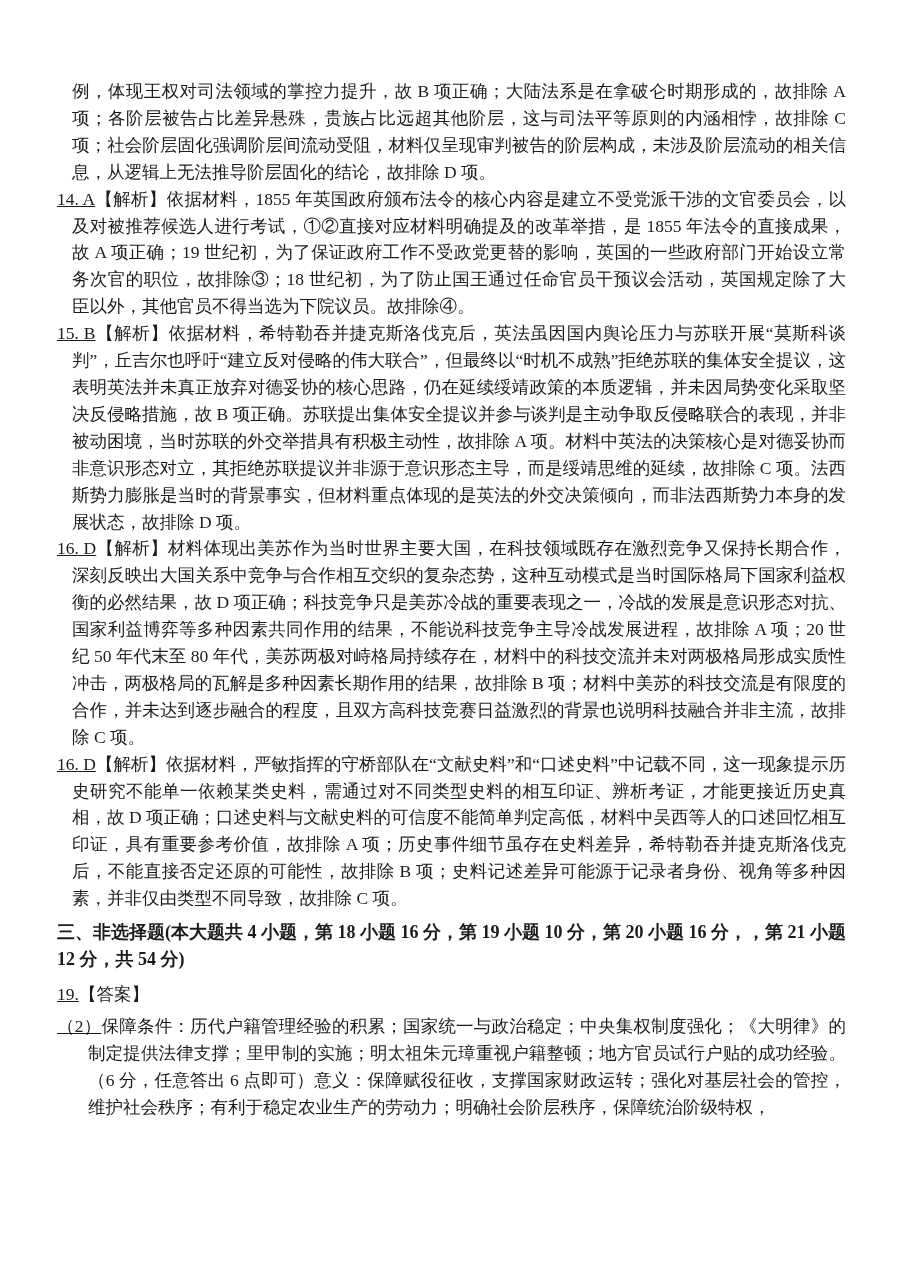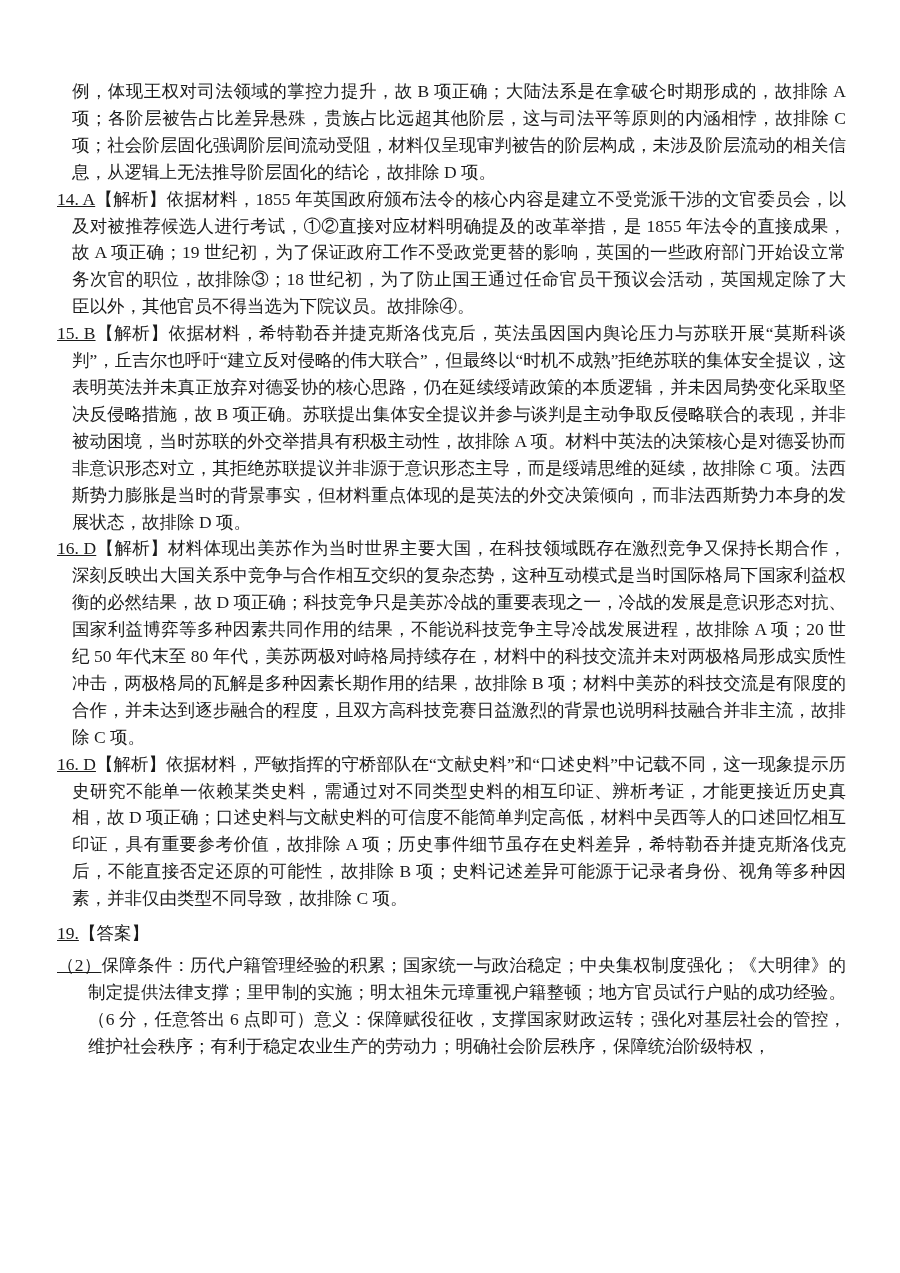--- a/index.html
+++ b/index.html
@@ -74,20 +74,21 @@
     <p class="para cont"><span>例，体现王权对司法领域的掌控力提升，故 B 项正确；大陆法系是在拿破仑时期形成的，故排除 A 项；各阶层被告占比差异悬殊，贵族占比远超其他阶层，这与司法平等原则的内涵相悖，故排除 C 项；社会阶层固化强调阶层间流动受阻，材料仅呈现审判被告的阶层构成，未涉及阶层流动的相关信息，从逻辑上无法推导阶层固化的结论，故排除 D 项。</span></p>
 
     <p class="para item"><span class="lbl">14. A</span><span class="tag">【解析】</span><span>依据材料，1855 年英国政府颁布法令的核心内容是建立不受党派干涉的文官委员会，以及对被推荐候选人进行考试，①②直接对应材料明确提及的改革举措，是 1855 年法令的直接成果，故 A 项正确；19 世纪初，为了保证政府工作不受政党更替的影响，英国的一些政府部门开始设立常务次官的职位，故排除③；18 世纪初，为了防止国王通过任命官员干预议会活动，英国规定除了大臣以外，其他官员不得当选为下院议员。故排除④。</span></p>
 
     <p class="para item"><span class="lbl">15. B</span><span class="tag">【解析】</span><span>依据材料，希特勒吞并捷克斯洛伐克后，英法虽因国内舆论压力与苏联开展“莫斯科谈判”，丘吉尔也呼吁“建立反对侵略的伟大联合”，但最终以“时机不成熟”拒绝苏联的集体安全提议，这表明英法并未真正放弃对德妥协的核心思路，仍在延续绥靖政策的本质逻辑，并未因局势变化采取坚决反侵略措施，故 B 项正确。苏联提出集体安全提议并参与谈判是主动争取反侵略联合的表现，并非被动困境，当时苏联的外交举措具有积极主动性，故排除 A 项。材料中英法的决策核心是对德妥协而非意识形态对立，其拒绝苏联提议并非源于意识形态主导，而是绥靖思维的延续，故排除 C 项。法西斯势力膨胀是当时的背景事实，但材料重点体现的是英法的外交决策倾向，而非法西斯势力本身的发展状态，故排除 D 项。</span></p>
 
     <p class="para item"><span class="lbl">16. D</span><span class="tag">【解析】</span><span>材料体现出美苏作为当时世界主要大国，在科技领域既存在激烈竞争又保持长期合作，深刻反映出大国关系中竞争与合作相互交织的复杂态势，这种互动模式是当时国际格局下国家利益权衡的必然结果，故 D 项正确；科技竞争只是美苏冷战的重要表现之一，冷战的发展是意识形态对抗、国家利益博弈等多种因素共同作用的结果，不能说科技竞争主导冷战发展进程，故排除 A 项；20 世纪 50 年代末至 80 年代，美苏两极对峙格局持续存在，材料中的科技交流并未对两极格局形成实质性冲击，两极格局的瓦解是多种因素长期作用的结果，故排除 B 项；材料中美苏的科技交流是有限度的合作，并未达到逐步融合的程度，且双方高科技竞赛日益激烈的背景也说明科技融合并非主流，故排除 C 项。</span></p>
 
     <p class="para item"><span class="lbl">16. D</span><span class="tag">【解析】</span><span>依据材料，严敏指挥的守桥部队在“文献史料”和“口述史料”中记载不同，这一现象提示历史研究不能单一依赖某类史料，需通过对不同类型史料的相互印证、辨析考证，才能更接近历史真相，故 D 项正确；口述史料与文献史料的可信度不能简单判定高低，材料中吴西等人的口述回忆相互印证，具有重要参考价值，故排除 A 项；历史事件细节虽存在史料差异，希特勒吞并捷克斯洛伐克后，不能直接否定还原的可能性，故排除 B 项；史料记述差异可能源于记录者身份、视角等多种因素，并非仅由类型不同导致，故排除 C 项。</span></p>
 
+    <p class="para section"><span>三、非选择题(本大题共 4 小题，第 18 小题 16 分，第 19 小题 10 分，第 20 小题 16 分，，第 21 小题 12 分，共 54 分)</span></p>
 
     <p class="para ans-head"><span class="lbl">19.</span><span class="tag">【答案】</span><span></span></p>
 
 
     <p class="para sub"><span class="lbl">（2）</span><span>保障条件：历代户籍管理经验的积累；国家统一与政治稳定；中央集权制度强化；《大明律》的制定提供法律支撑；里甲制的实施；明太祖朱元璋重视户籍整顿；地方官员试行户贴的成功经验。（6 分，任意答出 6 点即可）意义：保障赋役征收，支撑国家财政运转；强化对基层社会的管控，维护社会秩序；有利于稳定农业生产的劳动力；明确社会阶层秩序，保障统治阶级特权，</span></p>
 
   </main>
 
   <div class="footer"><span>高三历史 答案 第3页 共6页</span></div>
 

